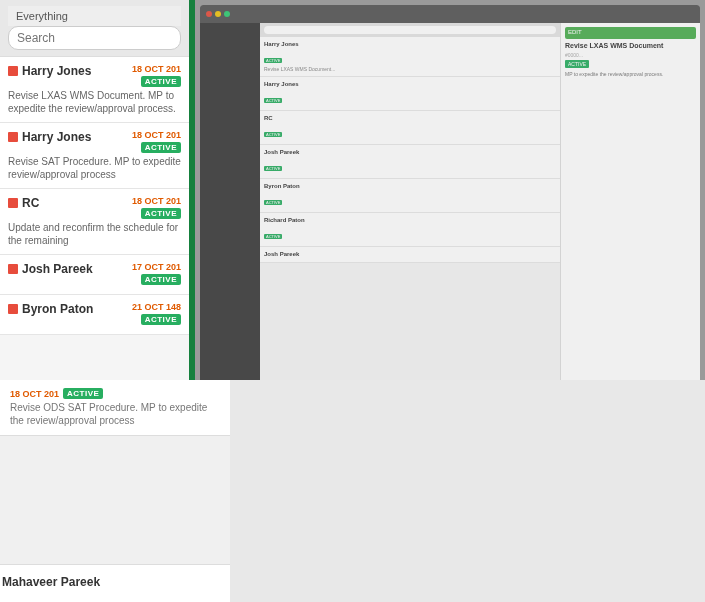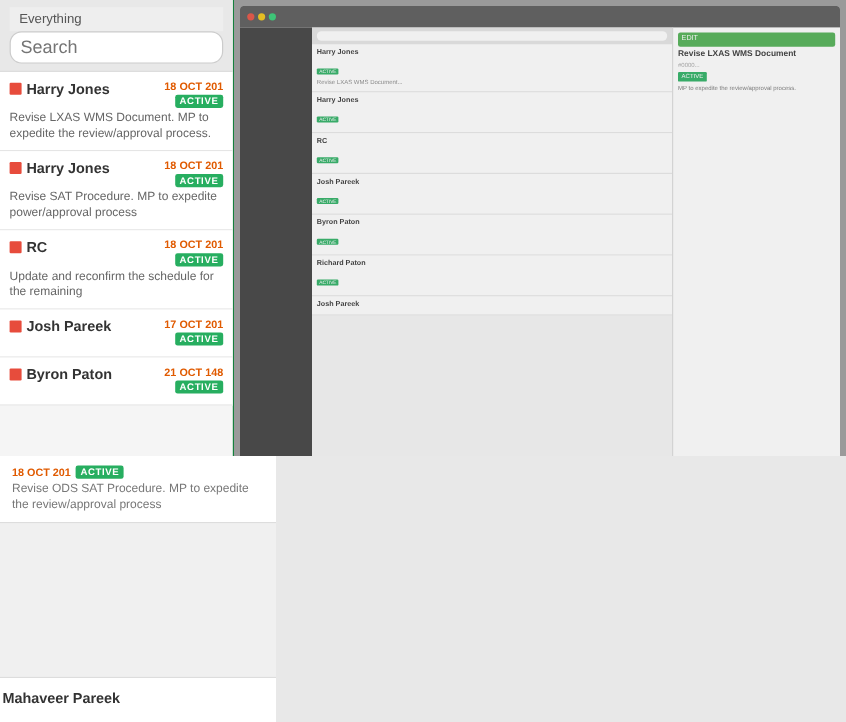--- a/index.html
+++ b/index.html
@@ -12,37 +12,37 @@
       position: relative;
     }
 
     
     .task-list-panel {
       position: absolute;
       top: 0; left: 0;
       width: 195px;
       height: 380px;
       background: #f5f5f5;
-      border-right: 1px solid #15803d;
+      border-right: 6px solid #15803d;
       overflow: hidden;
     }
 
     .search-bar {
       padding: 6px 8px;
       background: #e8e8e8;
       border-bottom: 1px solid #ddd;
     }
 
     .search-input {
       width: 100%;
       padding: 4px 8px;
       border-radius: 10px;
       border: 1px solid #ccc;
       background: #fff;
-      font-size: 15px;
+      font-size: 12px;
       color: #999;
     }
 
     .filter-label {
       font-size: 11px;
       color: #555;
       padding: 4px 8px;
       background: #eee;
     }
 
@@ -297,21 +297,21 @@
       <div class="task-header">
         <div style="display:flex;align-items:center;flex:1;">
           <span class="task-icon"></span>
           <span class="task-name">Harry Jones</span>
         </div>
         <div class="task-meta-right">
           <span class="task-date">18 OCT 201</span>
           <span class="badge-active">ACTIVE</span>
         </div>
       </div>
-      <div class="task-desc">Revise SAT Procedure. MP to expedite power/approval process</div>
+      <div class="task-desc">Revise SAT Procedure. MP to expedite review/approval process</div>
     </div>
       <div class="task-item">
       <div class="task-header">
         <div style="display:flex;align-items:center;flex:1;">
           <span class="task-icon"></span>
           <span class="task-name">RC</span>
         </div>
         <div class="task-meta-right">
           <span class="task-date">18 OCT 201</span>
           <span class="badge-active">ACTIVE</span>

